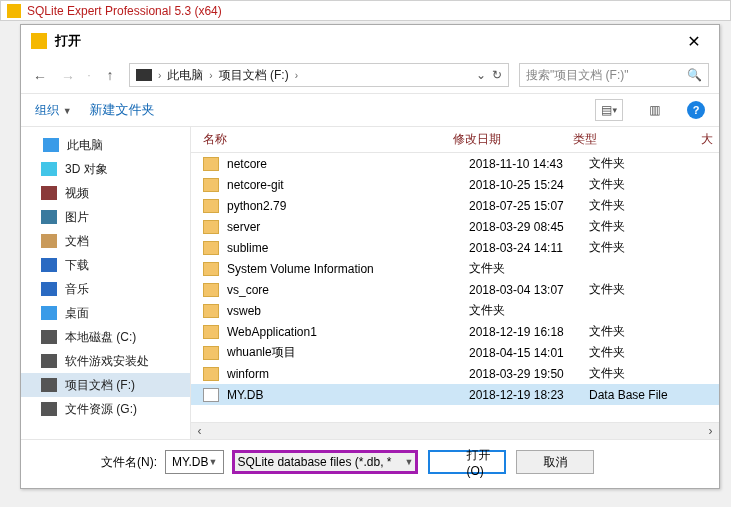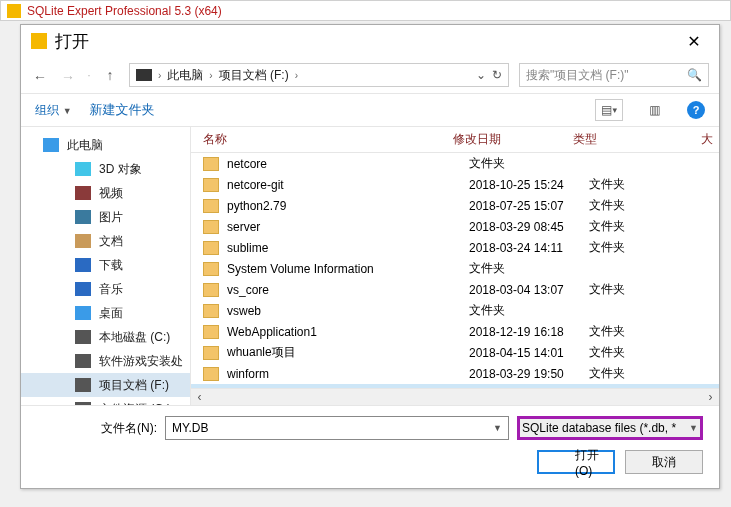--- a/index.html
+++ b/index.html
@@ -5,21 +5,21 @@
 * { box-sizing: border-box; margin: 0; padding: 0; font-family: "Microsoft YaHei", "Segoe UI", sans-serif; font-size: 12px; }
 body { background: #f0f0f0; width: 731px; height: 507px; overflow: hidden; }
 
 .app-bar { height: 21px; background: #fff; border: 1px solid #d0d0d0; display: flex; align-items: center; padding: 0 6px; gap: 6px; color: #b91c1c; font-size: 13px; }
 .app-icon { width: 14px; height: 14px; background: #f5b800; display: inline-block; }
 
 .dlg { position: absolute; left: 20px; top: 24px; width: 700px; height: 465px; background: #fff; border: 1px solid #aaa; box-shadow: 1px 1px 3px rgba(0,0,0,.2); display: flex; flex-direction: column; }
 
 .titlebar { height: 32px; display: flex; align-items: center; padding: 0 10px; }
 .titlebar .t-icon { width: 16px; height: 16px; background: #f5b800; margin-right: 8px; }
-.titlebar .t-text { flex: 1; font-size: 17px; }
+.titlebar .t-text { flex: 1; font-size: 13px; font-weight: bold; }
 .titlebar .close { width: 30px; text-align: center; font-size: 16px; cursor: pointer; }
 
 .navbar { height: 36px; display: flex; align-items: center; padding: 0 10px; gap: 10px; }
 .nav-arrow { width: 18px; text-align: center; color: #555; font-size: 14px; }
 .nav-arrow.dis { color: #bbb; }
 .nav-sep { color: #bbb; }
 .breadcrumb { flex: 1; display: flex; align-items: center; gap: 6px; height: 24px; border: 1px solid #ccc; padding: 0 6px; }
 .bc-icon { width: 16px; height: 12px; background: #333; }
 .bc-item { color: #222; }
 .bc-chev { color: #666; font-size: 10px; }
@@ -31,21 +31,21 @@
 .tb-link { color: #1368b5; font-size: 13px; }
 .tb-drop { color: #555; font-size: 9px; }
 .tb-spacer { flex: 1; }
 .tb-iconbtn { width: 28px; height: 22px; display: flex; align-items: center; justify-content: center; color: #555; }
 .tb-iconbtn.view { border: 1px solid #ccc; }
 .help { width: 18px; height: 18px; border-radius: 50%; background: #1a82e2; color: #fff; display: flex; align-items: center; justify-content: center; font-weight: bold; font-size: 11px; }
 
 .body { flex: 1; display: flex; min-height: 0; }
 
 .tree { width: 170px; border-right: 1px solid #e6e6e6; padding: 6px 0; overflow: hidden; }
-.tree-item { display: flex; align-items: center; gap: 8px; height: 24px; padding-left: 54px; color: #222; white-space: nowrap; }
+.tree-item { display: flex; align-items: center; gap: 8px; height: 24px; padding-left: 20px; color: #222; white-space: nowrap; }
 .tree-item.root { padding-left: 22px; font-size: 13px; }
 .tree-item.sel { background: #d8e6f2; }
 .ti-icon { width: 16px; height: 14px; flex: none; display: inline-block; }
 .c-pc { background: #3a9be8; }
 .c-3d { background: #42c5e8; }
 .c-vid { background: #8a3a3a; }
 .c-img { background: #3a7a9e; }
 .c-doc { background: #c99a5a; }
 .c-dl { background: #2a6ac2; }
 .c-mus { background: #2a6ac2; }
@@ -64,21 +64,21 @@
 .frow.sel { background: #cde6f7; color: #000; }
 .fi { width: 16px; height: 14px; background: #f3c469; border: 1px solid #d7a943; margin-right: 8px; flex: none; }
 .fi.db { background: #fff; border: 1px solid #999; }
 .fname { width: 242px; white-space: nowrap; overflow: hidden; }
 .fdate { width: 120px; white-space: nowrap; }
 .ftype { flex: 1; white-space: nowrap; }
 .hscroll { height: 17px; background: #f0f0f0; border-top: 1px solid #e6e6e6; display: flex; align-items: center; }
 .hscroll .arrow { width: 17px; text-align: center; color: #555; }
 .hscroll .track { flex: 1; }
 
-.footer { padding: 10px 16px 14px; display: flex; flex-direction: column; gap: 10px; background: #fff; border-top: 1px solid #e6e6e6; }
+.footer { padding: 10px 16px 14px; display: flex; gap: 10px; background: #fff; border-top: 1px solid #e6e6e6; }
 .frow1 { display: flex; align-items: center; gap: 8px; }
 .fname-lbl { width: 120px; text-align: right; }
 .fname-combo { flex: 1; height: 24px; border: 1px solid #888; display: flex; align-items: center; padding: 0 6px; }
 .fname-combo .dd { margin-left: auto; color: #555; font-size: 9px; }
 .filter { width: 186px; height: 24px; border: 3px solid #a21caf; background: #efefef; display: flex; align-items: center; padding: 0 2px; }
 .filter .dd { margin-left: auto; color: #555; font-size: 9px; }
 .frow2 { display: flex; justify-content: flex-end; gap: 10px; }
 .btn { width: 78px; height: 24px; border: 1px solid #aaa; background: #efefef; display: flex; align-items: center; justify-content: center; }
 .btn.primary { border: 2px solid #1a82e2; background: #fff; padding-left: 36px; }
 </style>
@@ -185,20 +185,21 @@
       <div class="cols">
         <span class="col-name">名称</span>
         <span class="col-date">修改日期</span>
         <span class="col-type">类型</span>
         <span class="col-size">大</span>
       </div>
       <div class="files" id="files">
           <div class="frow">
             <span class="fi"></span>
             <span class="fname">netcore</span>
+            <span class="fdate">2018-11-10 14:43</span>
             <span class="ftype">文件夹</span>
           </div>
           <div class="frow">
             <span class="fi"></span>
             <span class="fname">netcore-git</span>
             <span class="fdate">2018-10-25 15:24</span>
             <span class="ftype">文件夹</span>
           </div>
           <div class="frow">
             <span class="fi"></span>

